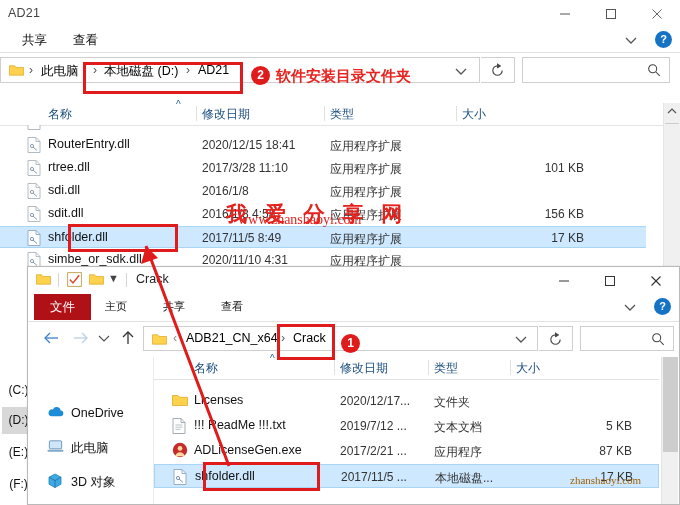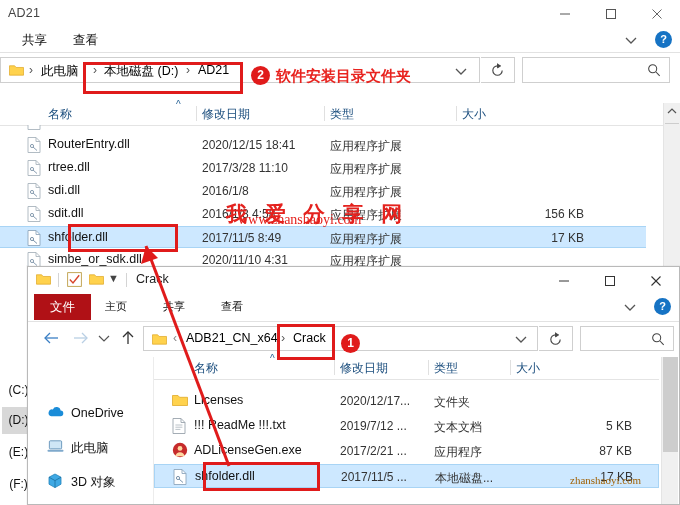--- a/index.html
+++ b/index.html
@@ -231,20 +231,21 @@
         <svg width="14" height="16" viewBox="0 0 14 16">
             <path d="M1 .5h8l4 4v11H1z" fill="#fff" stroke="#a9b4bd" stroke-width=".9"></path>
             <path d="M9 .5v4h4" fill="none" stroke="#a9b4bd" stroke-width=".9"></path>
             <circle cx="5" cy="9" r="1.6" fill="none" stroke="#7d93a8" stroke-width=".9"></circle>
             <line x1="6" y1="10" x2="10" y2="13.5" stroke="#7d93a8" stroke-width=".9"></line>
           </svg>
       </span>
       <span class="nm">rtree.dll</span>
       <span class="dt">2017/3/28 11:10</span>
       <span class="ty">应用程序扩展</span>
+      <span class="sz">101 KB</span>
     </div>
     <div class="row1" style="top:55px">
       <span class="ficon">
         <svg width="14" height="16" viewBox="0 0 14 16">
             <path d="M1 .5h8l4 4v11H1z" fill="#fff" stroke="#a9b4bd" stroke-width=".9"></path>
             <path d="M9 .5v4h4" fill="none" stroke="#a9b4bd" stroke-width=".9"></path>
             <circle cx="5" cy="9" r="1.6" fill="none" stroke="#7d93a8" stroke-width=".9"></circle>
             <line x1="6" y1="10" x2="10" y2="13.5" stroke="#7d93a8" stroke-width=".9"></line>
           </svg>
       </span>

